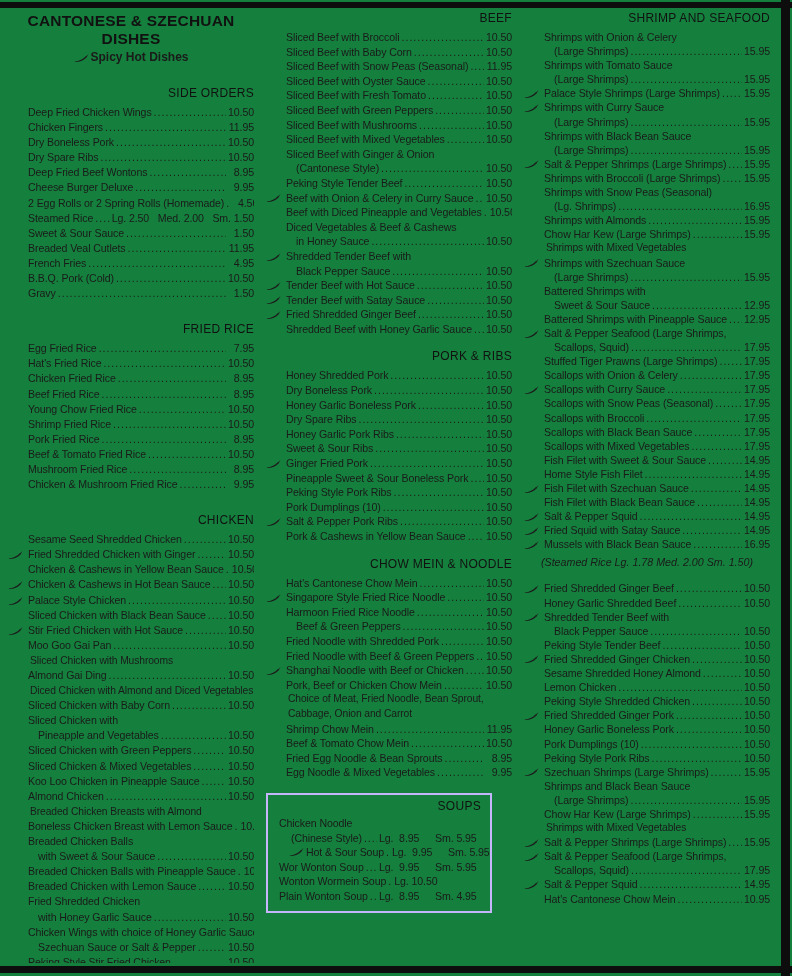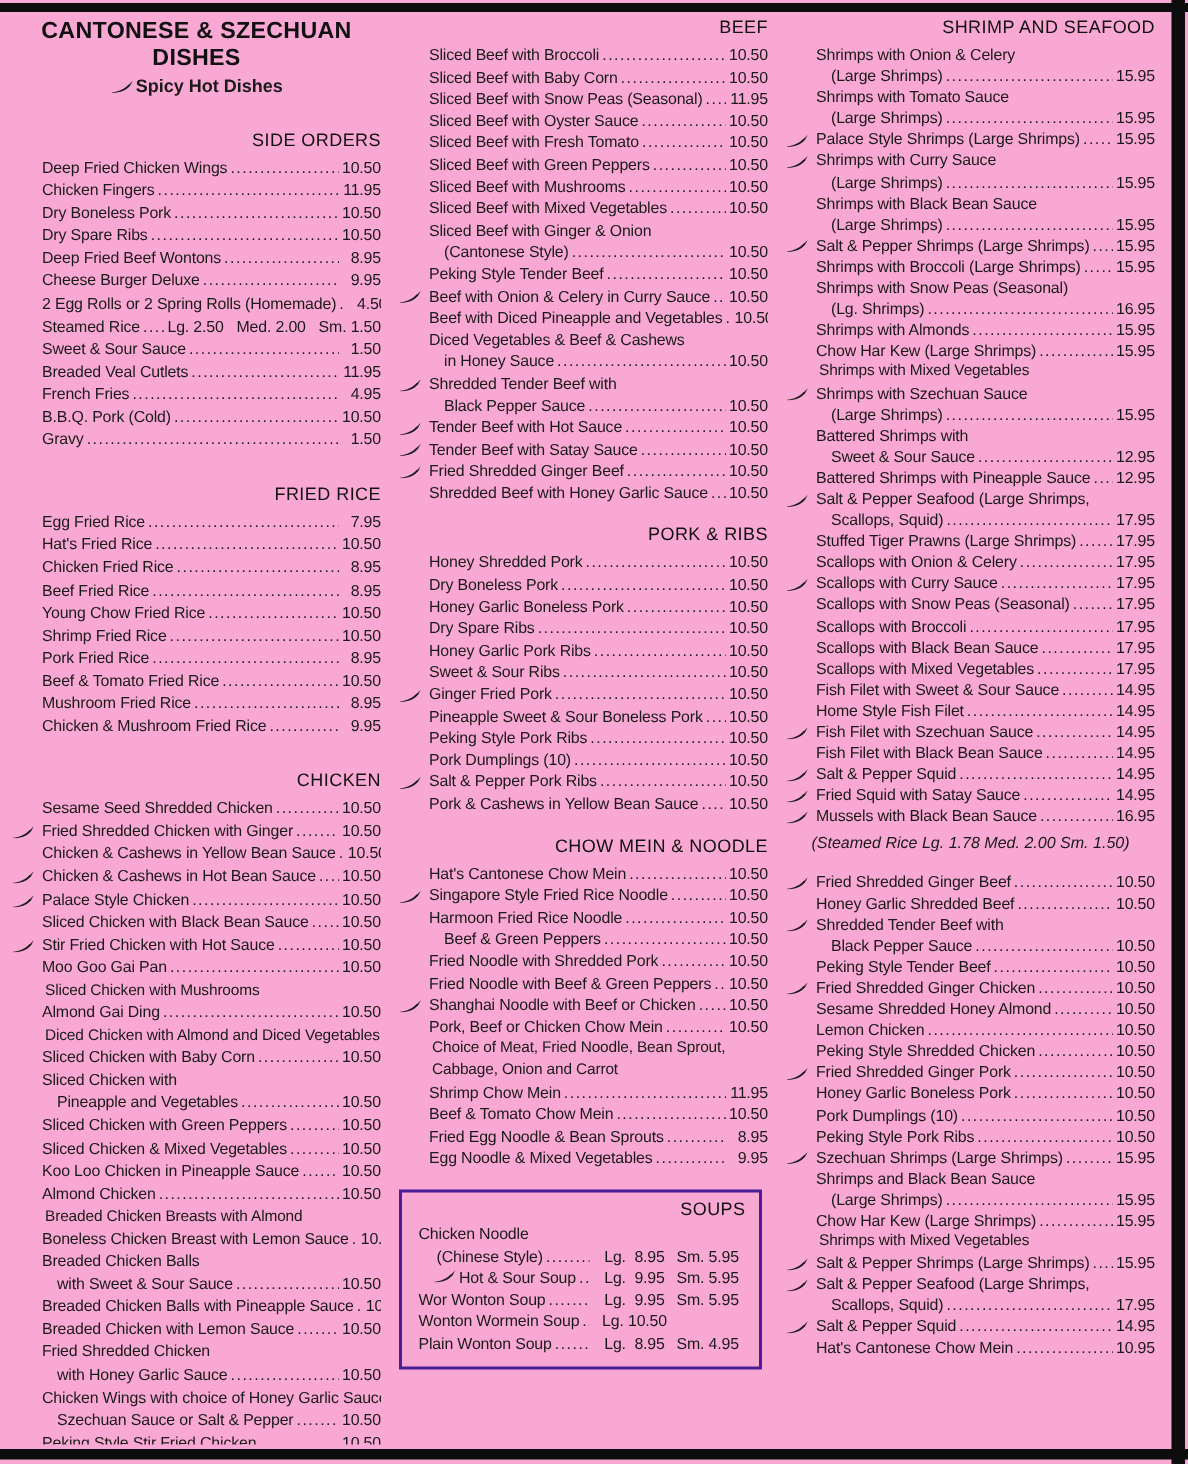--- a/index.html
+++ b/index.html
@@ -1,16 +1,16 @@
 <!DOCTYPE html>
 <html><head>
 <meta charset="utf-8">
 <style>
   html,body{margin:0;padding:0;width:792px;height:976px;overflow:hidden;background:#e9e9e7;}
-  .page{position:relative;width:792px;height:976px;background:#f9a8d4;overflow:hidden;
+  .page{position:relative;width:792px;height:976px;background:#15803d;overflow:hidden;
         font-family:"Liberation Sans",sans-serif;color:#1a1a1a;}
   .bar{position:absolute;background:#0d0d0d;}
   .bar.top{top:2px;left:0;right:0;height:6px;}
   .bar.bottom{bottom:3px;left:0;right:0;height:7px;}
   .bar.rightbar{top:0;right:2px;bottom:0;width:9px;}
   .cols{position:absolute;top:11px;left:8px;right:22px;bottom:13px;display:flex;gap:12px;}
   .col{flex:1;min-width:0;overflow:hidden;}
   .col1{--lh:15.1px;}
   .col2{--lh:14.6px;}
   .col3{--lh:14.1px;}
@@ -24,29 +24,29 @@
   .ph-title{font-weight:bold;font-size:15.5px;letter-spacing:.2px;color:#111;}
   .ph-note{font-weight:bold;font-size:12px;margin-top:2px;}
   .row{display:flex;align-items:baseline;line-height:var(--lh);height:var(--lh);
        font-size:10.6px;white-space:nowrap;letter-spacing:-0.1px;}
   .gut{width:20px;flex:none;align-self:center;display:flex;align-items:center;}
   .gin{display:inline-block;width:17px;flex:none;vertical-align:-1px;}
   .nm{flex:none;}
   .dots{flex:1;overflow:hidden;margin:0 2px;min-width:4px;}
   .dots::after{content:"..........................................................................";letter-spacing:1px;}
   .pr{flex:none;text-align:right;min-width:26px;white-space:pre;}
-  .pl{flex:none;width:56px;white-space:pre;text-align:center;}
+  .pl{flex:none;width:56px;white-space:pre;}
   .ps{flex:none;width:46px;white-space:pre;}
   .row.cont{padding-left:30px;}
   .row.sub{padding-left:22px;font-size:10.3px;}
   .row.ng{padding-left:2px;}
   .row.ng.cont{padding-left:14px;}
   .row.ind{padding-left:12px;}
   .footnote{font-style:italic;text-align:center;font-size:10.7px;margin-top:4px;line-height:14px;}
-  .boxed{border:2px solid #4c1d95;padding:4px 9px 8px;margin-top:14px;margin-right:4px;}
+  .boxed{border:2px solid #c4b5fd;padding:4px 9px 8px;margin-top:14px;margin-right:20px;}
   .boxed .sec-title{margin-bottom:3px;}
   svg{display:block;}
   .gin svg,.gut svg{display:inline-block;}
 </style>
 </head>
 <body>
 
 <div class="page">
   <div class="bar top"></div>
   <div class="bar bottom"></div>

